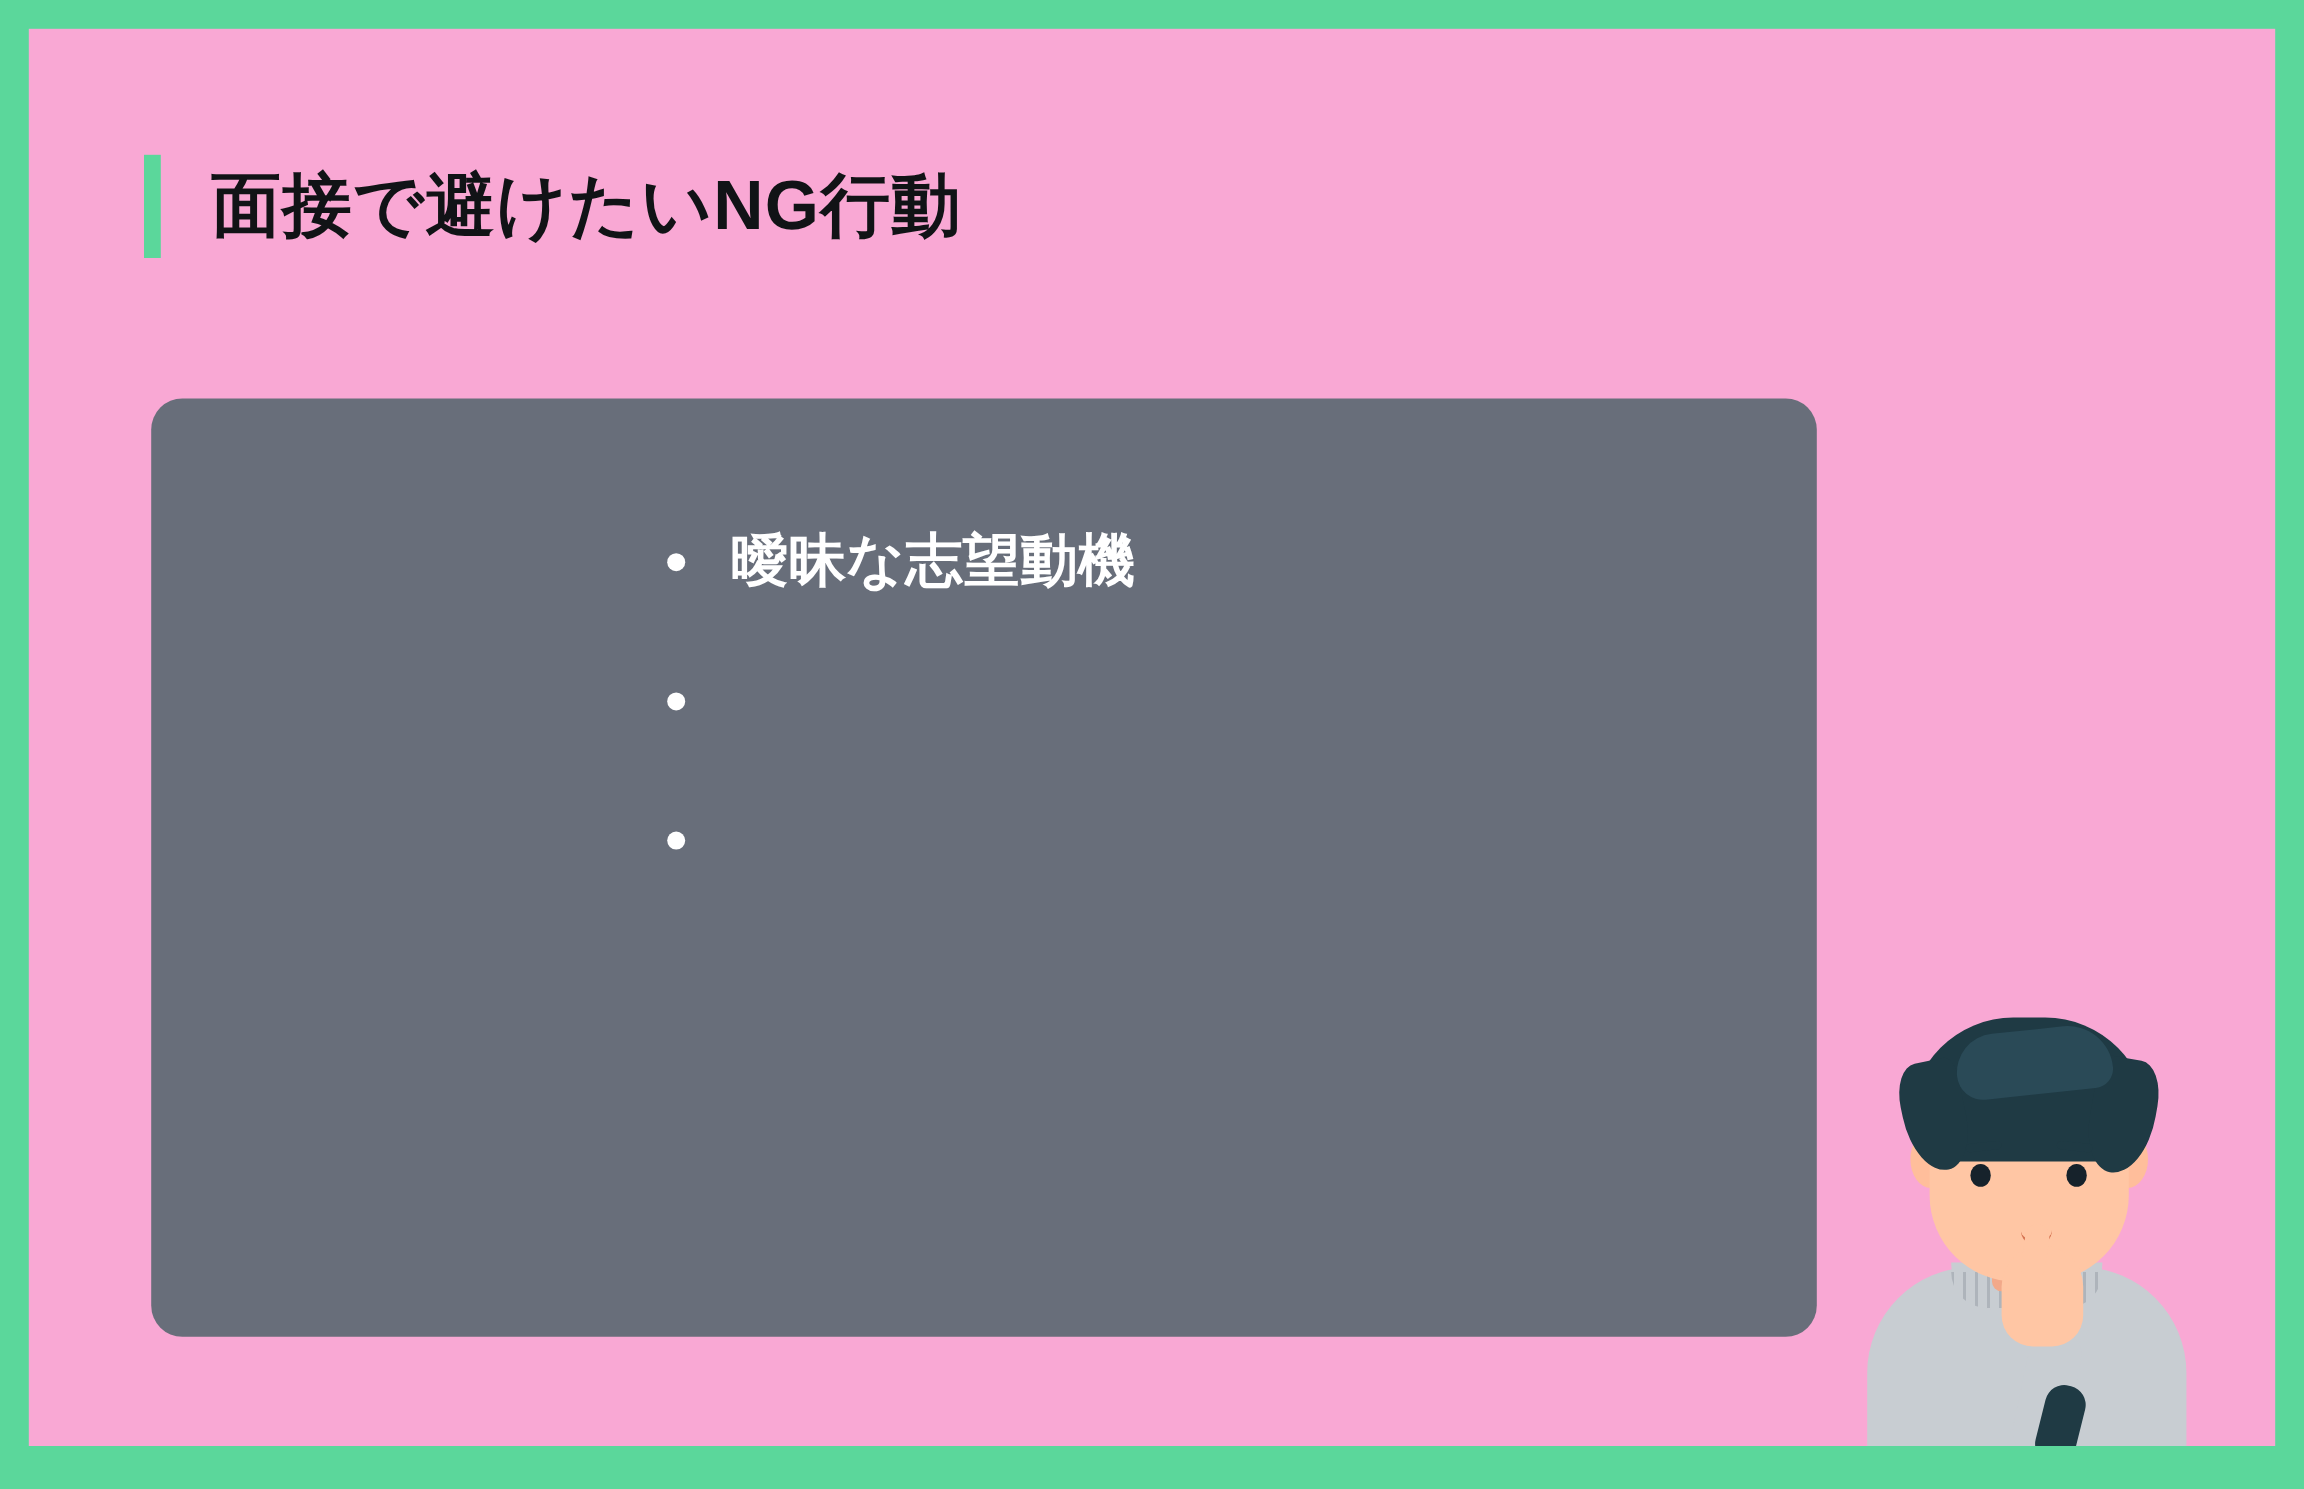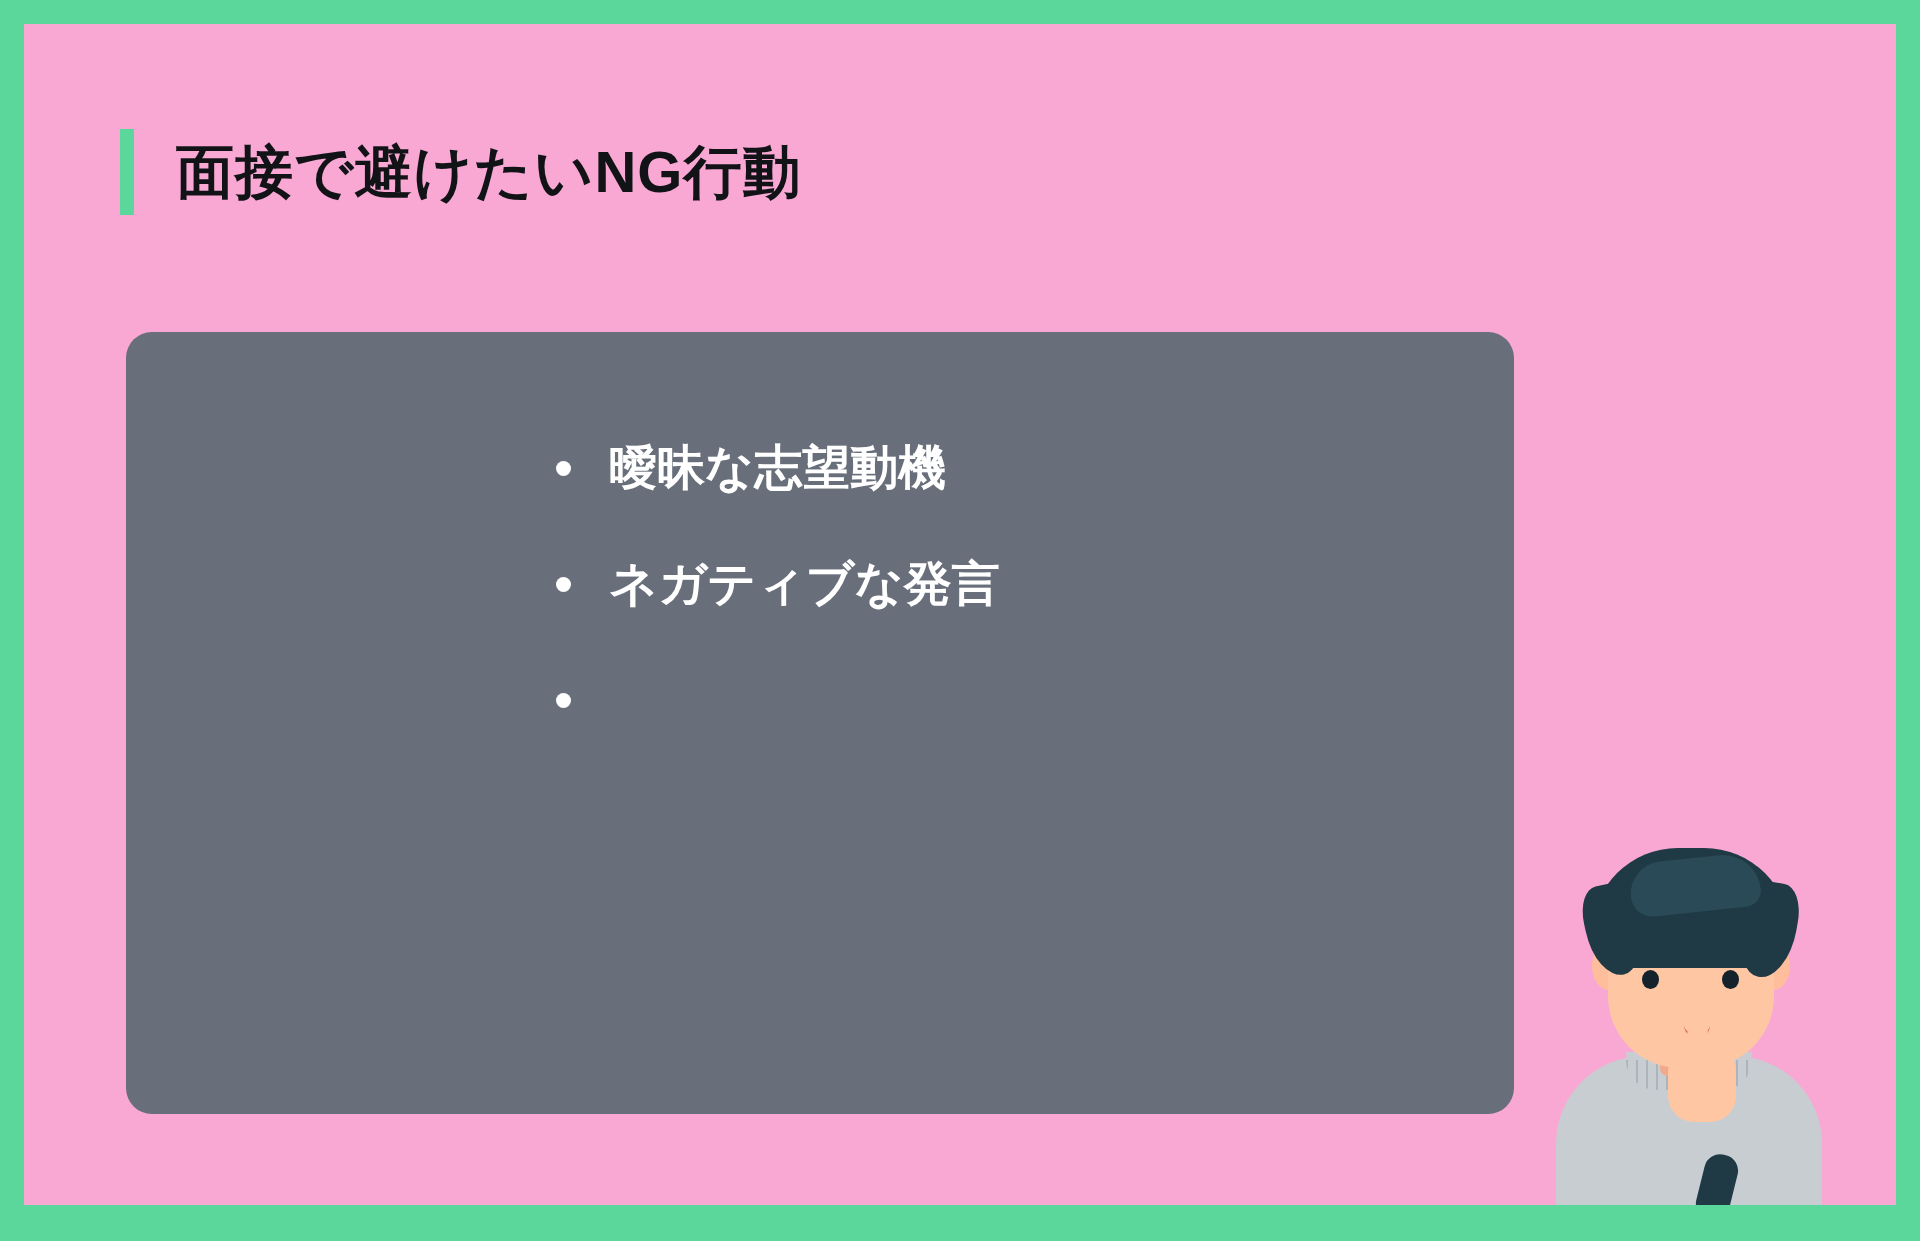--- a/index.html
+++ b/index.html
@@ -240,21 +240,20 @@
 
       <li class="bullet-item">
         <span class="bullet-dot"></span>
         <span class="bullet-label">曖昧な志望動機</span>
       </li>
 
 
 
       <li class="bullet-item">
         <span class="bullet-dot"></span>
-        <span class="bullet-label">ネガティブな発言</span>
       </li>
 
       <li class="bullet-item">
         <span class="bullet-dot"></span>
       </li>
 
     </ul>
   </div>
 
   <div class="character">

